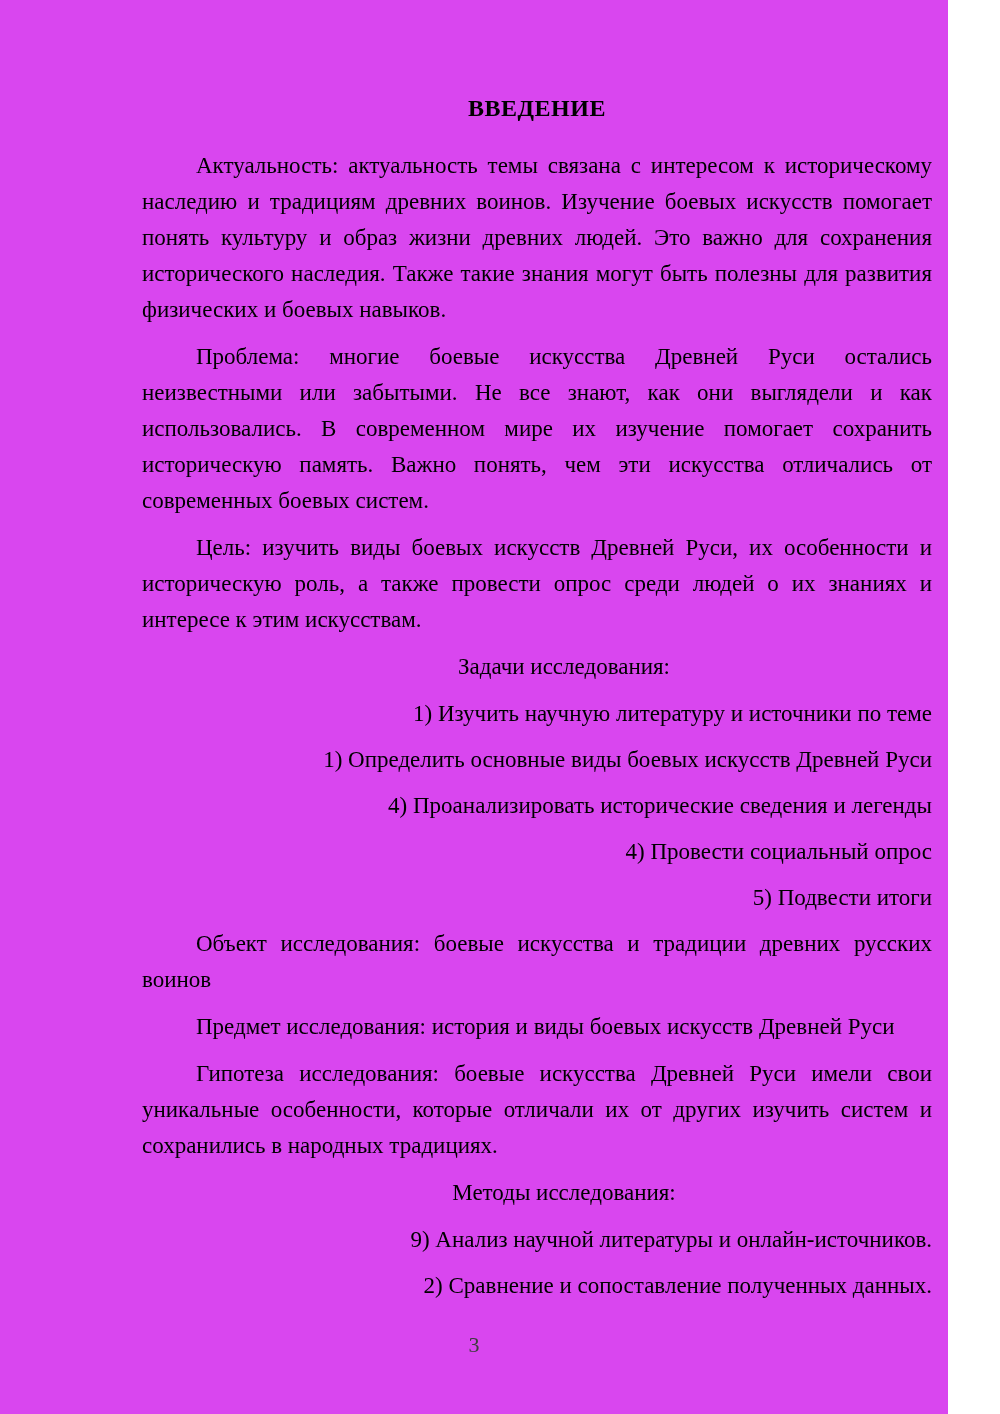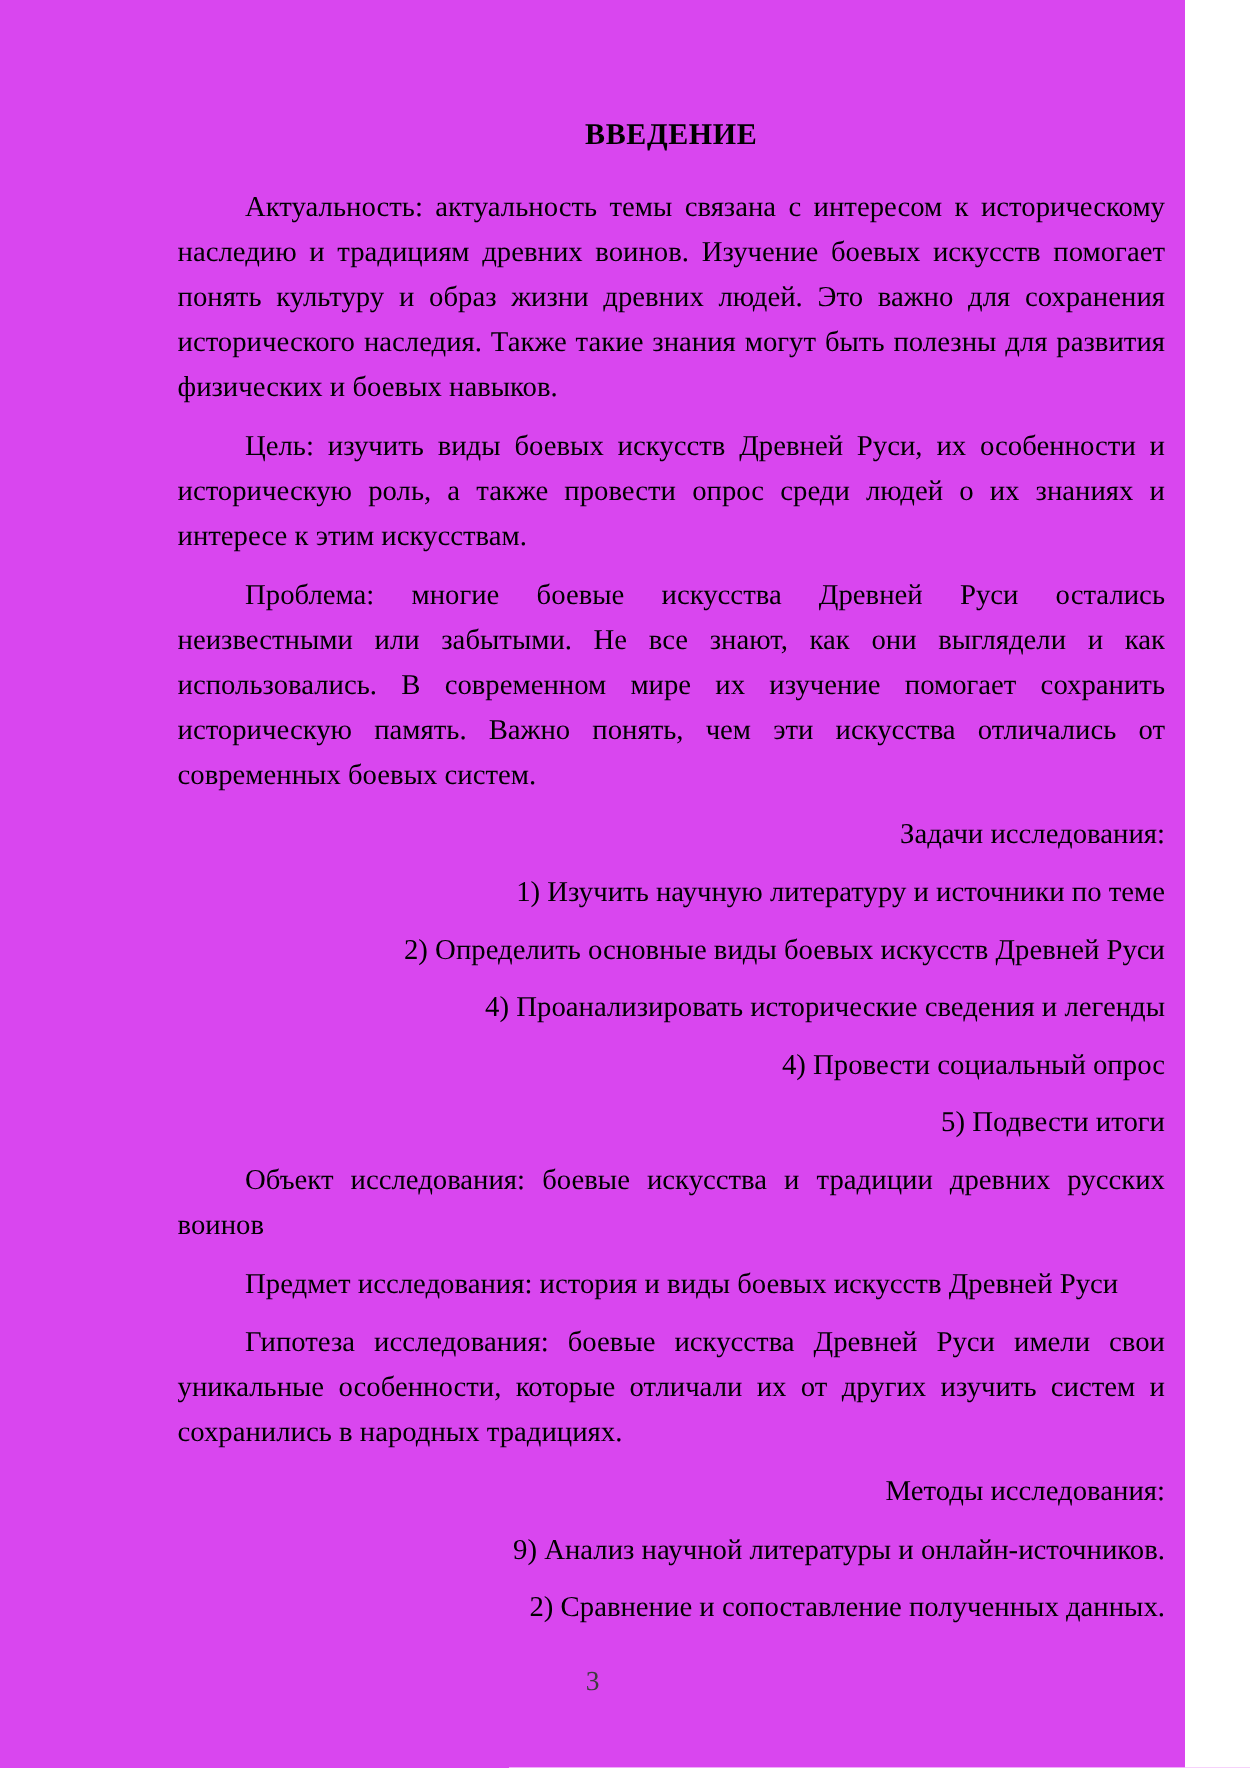--- a/index.html
+++ b/index.html
@@ -33,21 +33,21 @@
     letter-spacing: 0.5px;
   }
   p.body-par {
     margin: 0 0 11px 0;
     text-indent: 54px;
     text-align: justify;
   }
   p.subhead {
     margin: 0 0 11px 0;
     text-indent: 54px;
-    text-align: right;
+    text-align: center;
   }
   p.list-item {
     margin: 0 0 10px 0;
     padding-left: 34px;
     text-align: right;
   }
   .page-number {
     position: absolute;
     left: 0;
     bottom: 56px;
@@ -60,28 +60,28 @@
 </head>
 <body>
 
 <div class="page">
   <div class="content">
 
     <h1 class="doc-title">ВВЕДЕНИЕ</h1>
 
     <p class="body-par">Актуальность: актуальность темы связана с интересом к историческому наследию и традициям древних воинов. Изучение боевых искусств помогает понять культуру и образ жизни древних людей. Это важно для сохранения исторического наследия. Также такие знания могут быть полезны для развития физических и боевых навыков.</p>
 
+    <p class="body-par">Проблема: многие боевые искусства Древней Руси остались неизвестными или забытыми. Не все знают, как они выглядели и как использовались. В современном мире их изучение помогает сохранить историческую память. Важно понять, чем эти искусства отличались от современных боевых систем.</p>
+
     <p class="body-par">Цель: изучить виды боевых искусств Древней Руси, их особенности и историческую роль, а также провести опрос среди людей о их знаниях и интересе к этим искусствам.</p>
-
-    <p class="body-par">Проблема: многие боевые искусства Древней Руси остались неизвестными или забытыми. Не все знают, как они выглядели и как использовались. В современном мире их изучение помогает сохранить историческую память. Важно понять, чем эти искусства отличались от современных боевых систем.</p>
 
     <p class="subhead">Задачи исследования:</p>
 
     <p class="list-item">1) Изучить научную литературу и источники по теме</p>
-    <p class="list-item">2) Определить основные виды боевых искусств Древней Руси</p>
+    <p class="list-item">1) Определить основные виды боевых искусств Древней Руси</p>
     <p class="list-item">4) Проанализировать исторические сведения и легенды</p>
     <p class="list-item">4) Провести социальный опрос</p>
     <p class="list-item">5) Подвести итоги</p>
 
     <p class="body-par">Объект исследования: боевые искусства и традиции древних русских воинов</p>
 
     <p class="body-par">Предмет исследования: история и виды боевых искусств Древней Руси</p>
 
     <p class="body-par">Гипотеза исследования: боевые искусства Древней Руси имели свои уникальные особенности, которые отличали их от других изучить систем и сохранились в народных традициях.</p>
 

